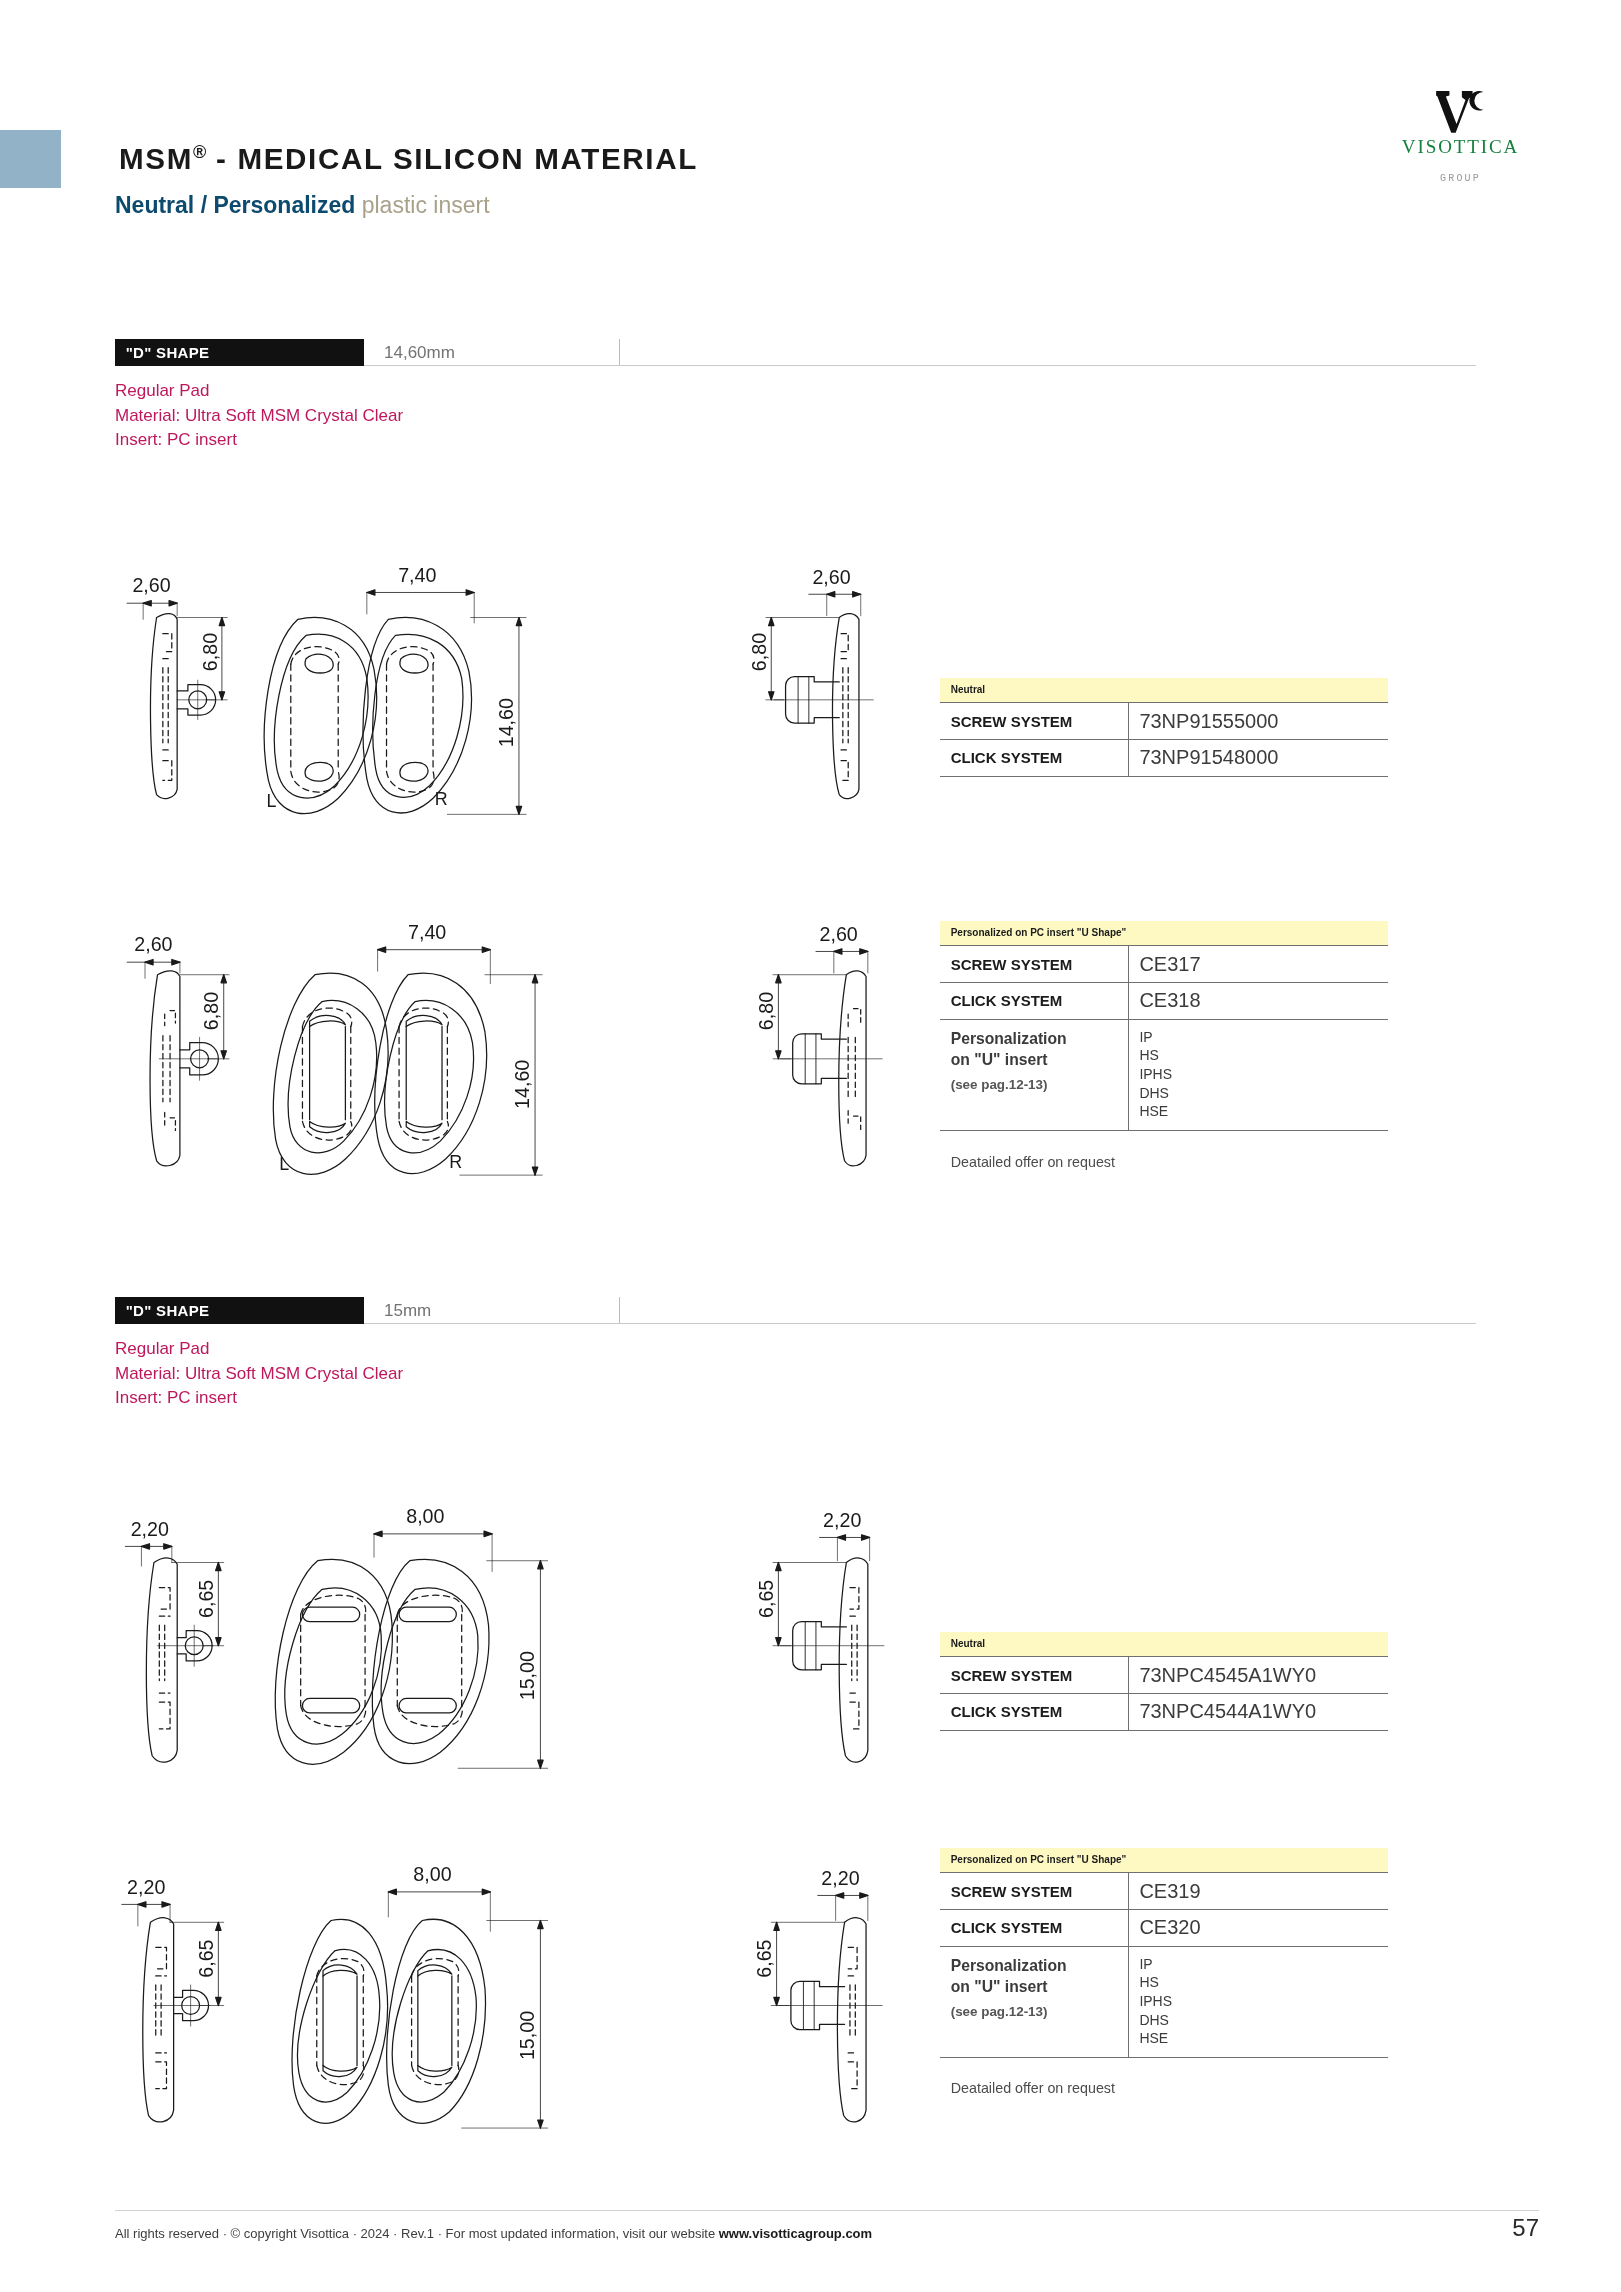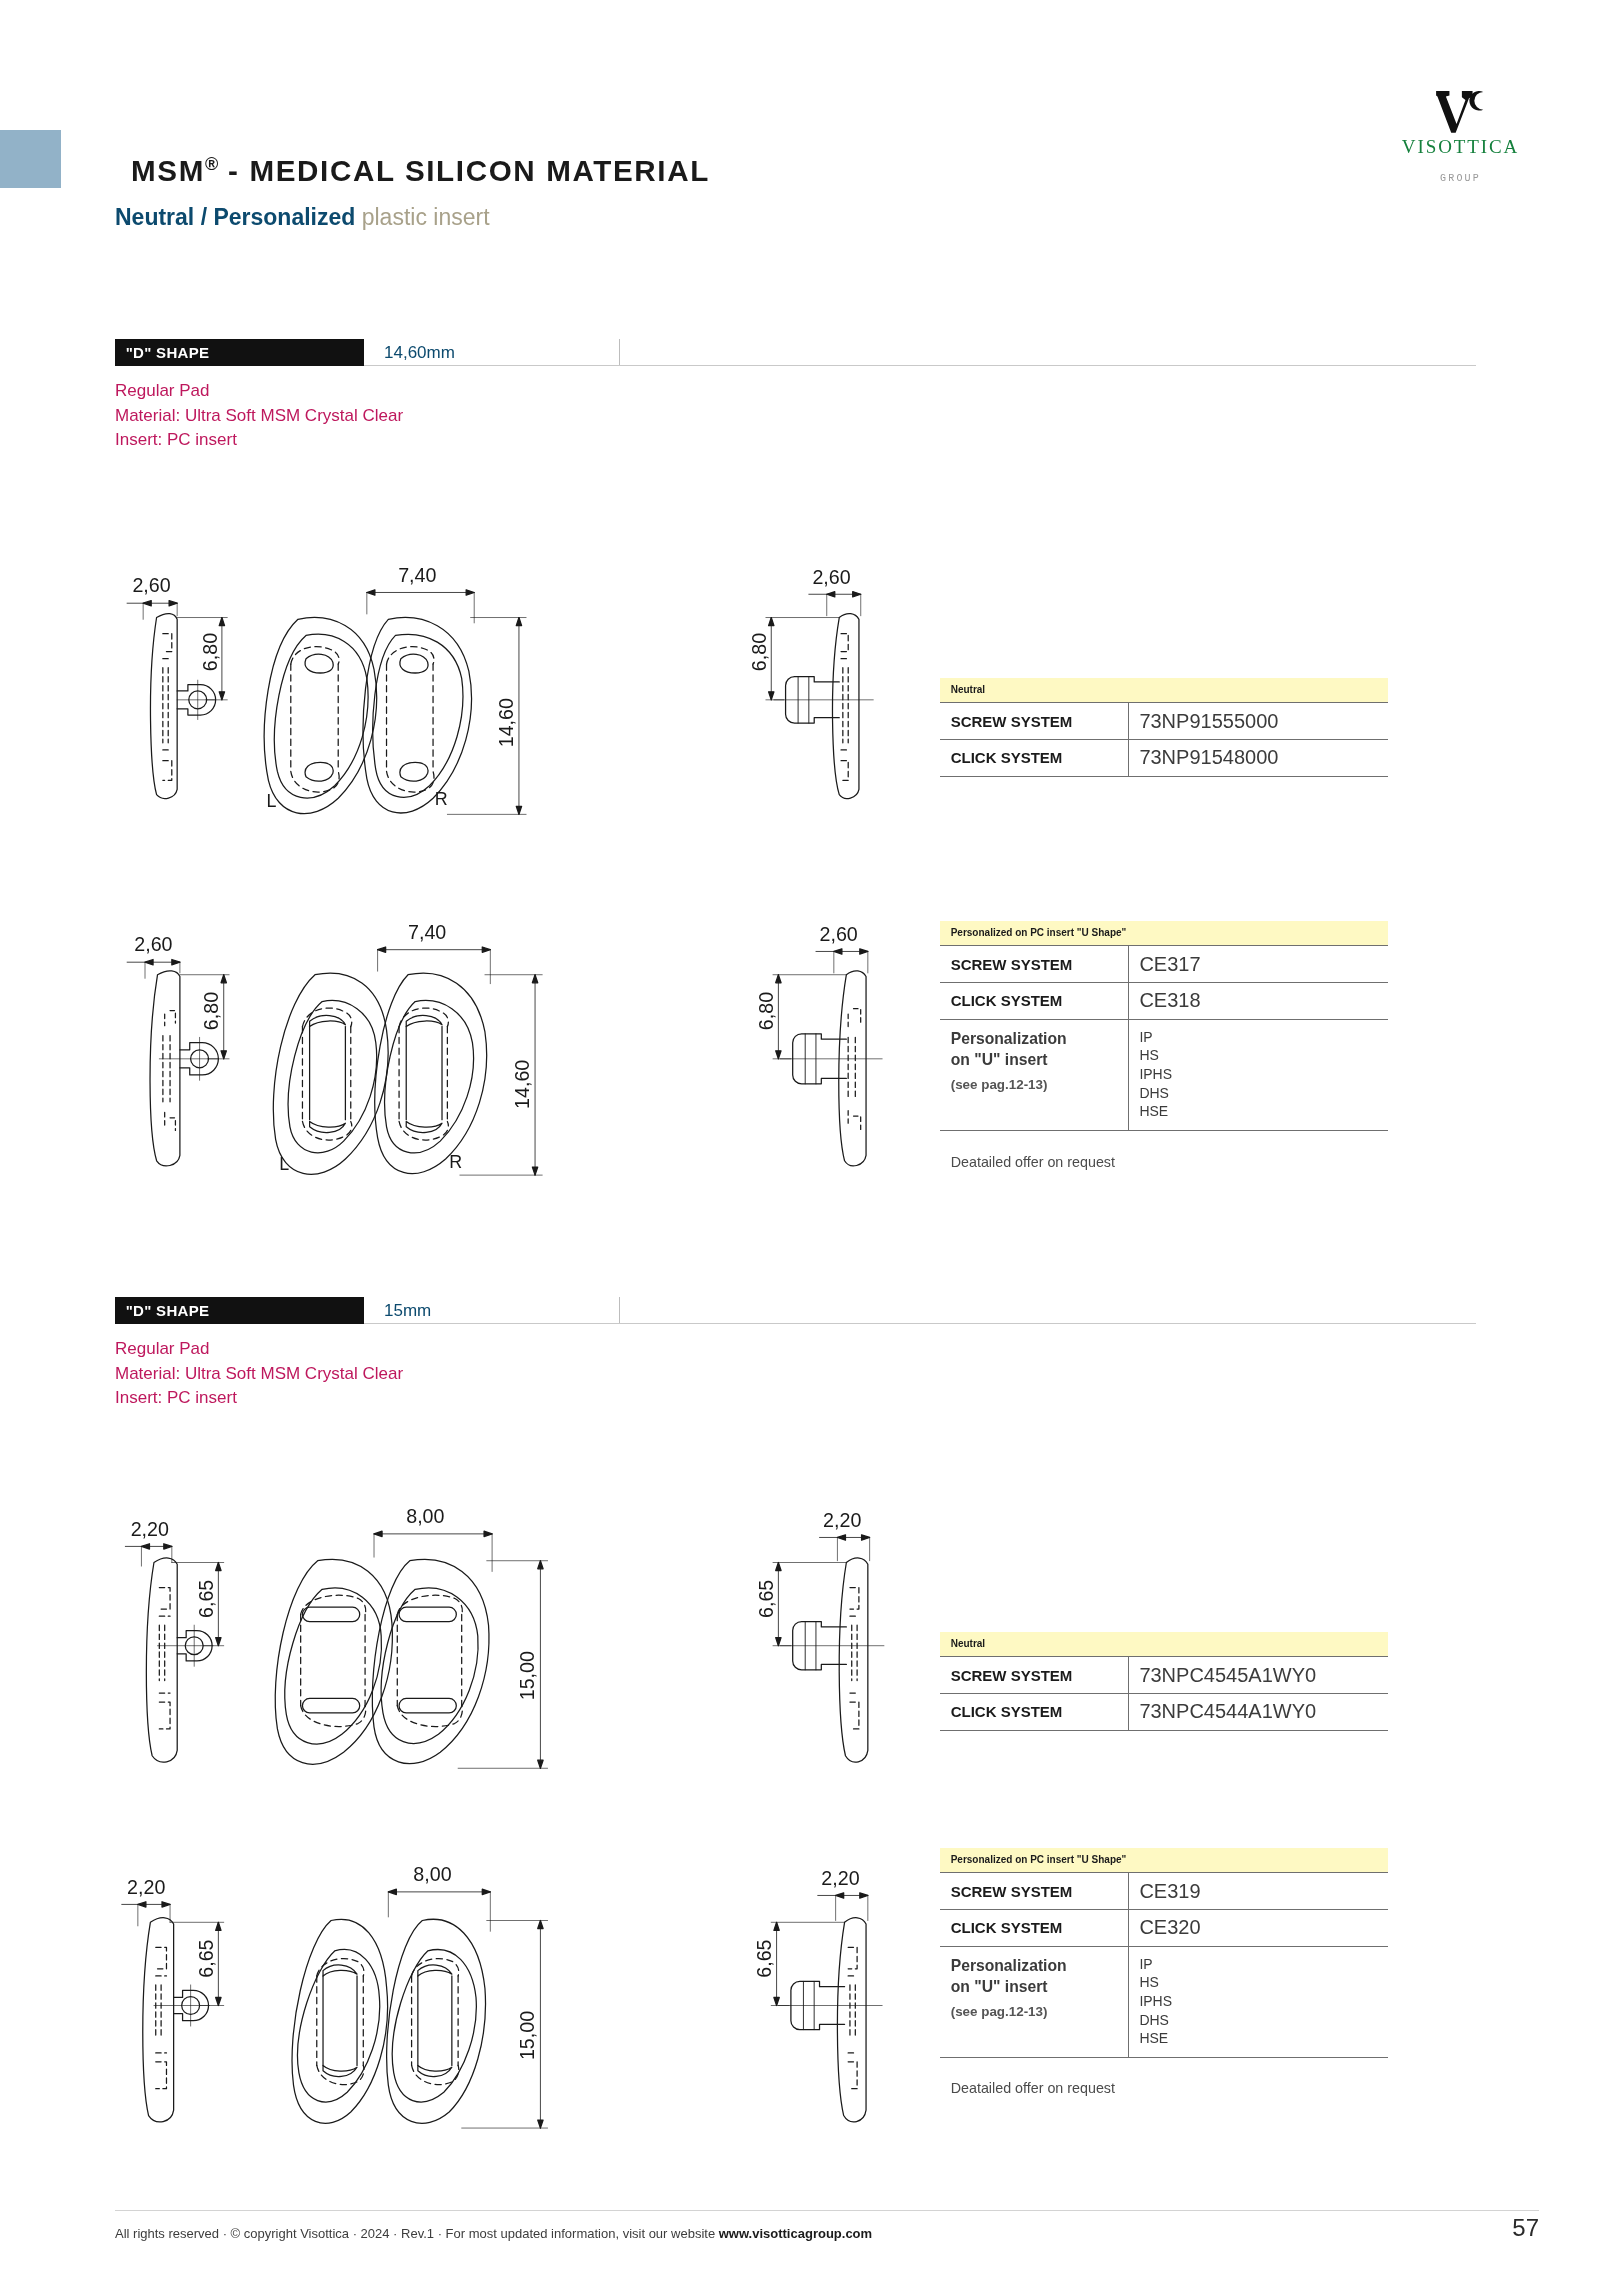--- a/index.html
+++ b/index.html
@@ -38,21 +38,21 @@
     position: absolute;
     left: 115px;
     top: 139px;
     width: 1361px;
   }
   .title {
     font-size: 29.6px;
     font-weight: bold;
     letter-spacing: 0.055em;
     color: #1a1a1a;
-    margin: 16px;
+    margin: 4px;
     line-height: 1.1;
     white-space: nowrap;
   }
   .title .reg {
     font-size: 18px;
     vertical-align: super;
     letter-spacing: 0;
   }
   .subtitle {
     margin: 17px 0 0 0;
@@ -116,21 +116,21 @@
     letter-spacing: 0.02em;
     line-height: 27px;
     padding-left: 10.7px;
     box-sizing: border-box;
   }
   .sec-size {
     position: absolute;
     left: 269px;
     top: 1.8px;
     font-size: 17px;
-    color: #0c4a6e;
+    color: #737373;
     line-height: 23px;
   }
   .sec-div {
     position: absolute;
     left: 504px;
     top: 0;
     width: 0.9px;
     height: 27px;
     background: #bdbdbd;
   }

